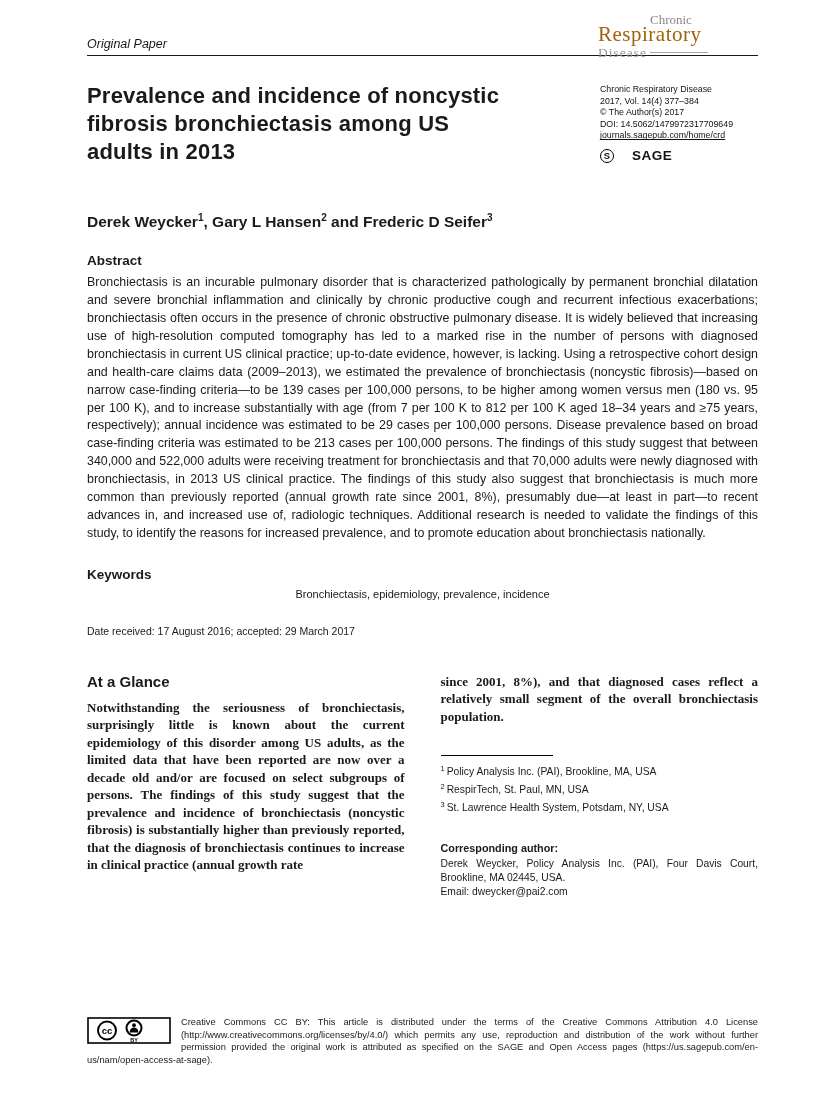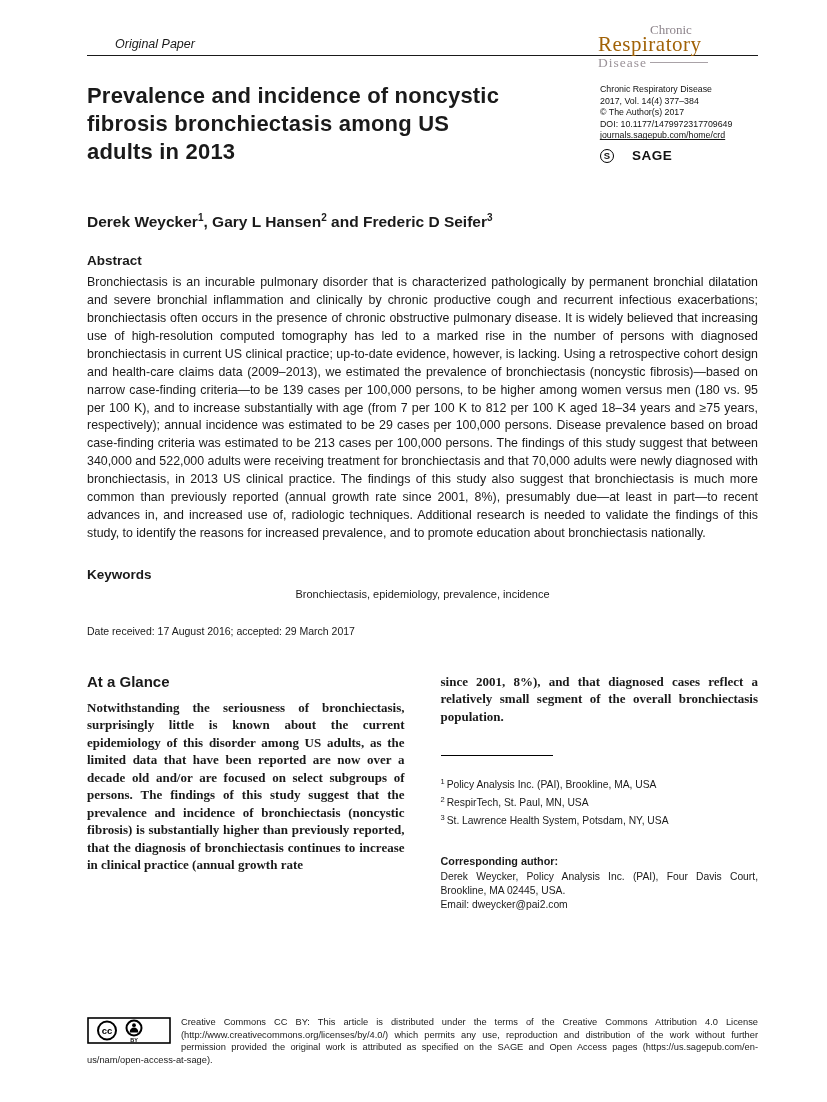--- a/index.html
+++ b/index.html
@@ -4,22 +4,22 @@
 <style>
   * { margin:0; padding:0; box-sizing:border-box; }
   html,body { background:#e9e9e9; }
   .page {
     width:827px; height:1102px; background:#ffffff; position:relative;
     margin:0 auto; padding:0 69px 0 87px; overflow:hidden;
     font-family:"Liberation Sans", sans-serif; color:#1a1a1a;
   }
   
   .topbar { display:flex; justify-content:space-between; align-items:flex-end; padding-top:10px; height:54px; }
-  .category { font-style:italic; font-size:12.5px; padding-bottom:3px;margin-left:28px; }
-  .journal-logo { width:160px; font-family:"Liberation Serif", serif; line-height:1; position:relative; top:15px; }
+  .category { font-style:italic; font-size:12.5px; padding-bottom:3px; }
+  .journal-logo { width:160px; font-family:"Liberation Serif", serif; line-height:1; position:relative; top:5px; }
   .logo-chronic { font-size:13px; color:#8d848b; padding-left:52px; margin-bottom:-2px; }
   .logo-respiratory { font-size:21px; color:#a16207; letter-spacing:0.5px; }
   .logo-disease { font-size:13.5px; color:#9a9298; letter-spacing:1px; display:flex; align-items:center; gap:3px; margin-top:1px; }
   .logo-line { display:inline-block; width:58px; height:1px; background:#a9a2a7; }
   .rule { border:none; border-top:1.6px solid #1a1a1a; margin:1px 0 0 0; }
   
   .title-row { display:flex; margin-top:26px; }
   .title { flex:1; font-size:22px; font-weight:bold; line-height:28px; letter-spacing:0.2px; }
   .title span { display:block; }
   .meta { width:158px; font-size:8.8px; line-height:11.6px; color:#111; padding-top:2px; }
@@ -36,21 +36,21 @@
   .abstract p { font-size:12.4px; line-height:17.9px; text-align:justify; }
   .keywords { margin-top:24px; }
   .keywords p { font-size:11px;text-align:center; }
   .dates { margin-top:25px; font-size:10.5px; }
   
   .columns { margin-top:36px; display:flex; gap:36px; }
   .col { width:325px; }
   .glance-head { font-size:15px; font-weight:bold; margin-bottom:9px; }
   .body-text { font-family:"Liberation Serif", serif; font-size:13px; line-height:17.5px; text-align:justify;font-weight:bold; }
   .fn-rule { width:112px; border-top:1px solid #000; margin-top:30px; }
-  .affiliations { margin-top:19px; font-size:10.3px; line-height:14.6px; }
+  .affiliations { margin-top:6px; font-size:10.3px; line-height:14.6px; }
   .aff sup { font-size:7.5px; margin-right:2px; }
   .corresponding { margin-top:25px; font-size:10.3px; line-height:14px; }
   .corr-head { font-weight:bold; font-size:10.8px; margin-bottom:2px; }
   .corr-line { text-align:justify; }
   
   .license { position:absolute; left:87px; right:69px; bottom:36px; font-size:9.3px; line-height:12.4px; text-align:justify; }
   .cc-badge { float:left; margin:1px 10px 2px 0; }
 </style>
 </head>
 <body>
@@ -74,21 +74,21 @@
   <div class="title-row">
     <h1 class="title">
       <span>Prevalence and incidence of noncystic</span>
       <span>fibrosis bronchiectasis among US</span>
       <span>adults in 2013</span>
     </h1>
     <div class="meta">
       <div>Chronic Respiratory Disease</div>
       <div>2017, Vol. 14(4) 377–384</div>
       <div>© The Author(s) 2017</div>
-      <div>DOI: 10.1177/1479972317709649</div>
+      <div>DOI: 14.5062/1479972317709649</div>
       <div class="meta-url">journals.sagepub.com/home/crd</div>
       <div class="sage-logo">
         <span class="sage-s">S</span>
         <span class="sage-text">SAGE</span>
       </div>
     </div>
   </div>
 
   <div class="authors"><span>Derek Weycker</span><sup>1</sup><span>, </span><span>Gary L Hansen</span><sup>2</sup><span> and </span><span>Frederic D Seifer</span><sup>3</sup></div>
 

